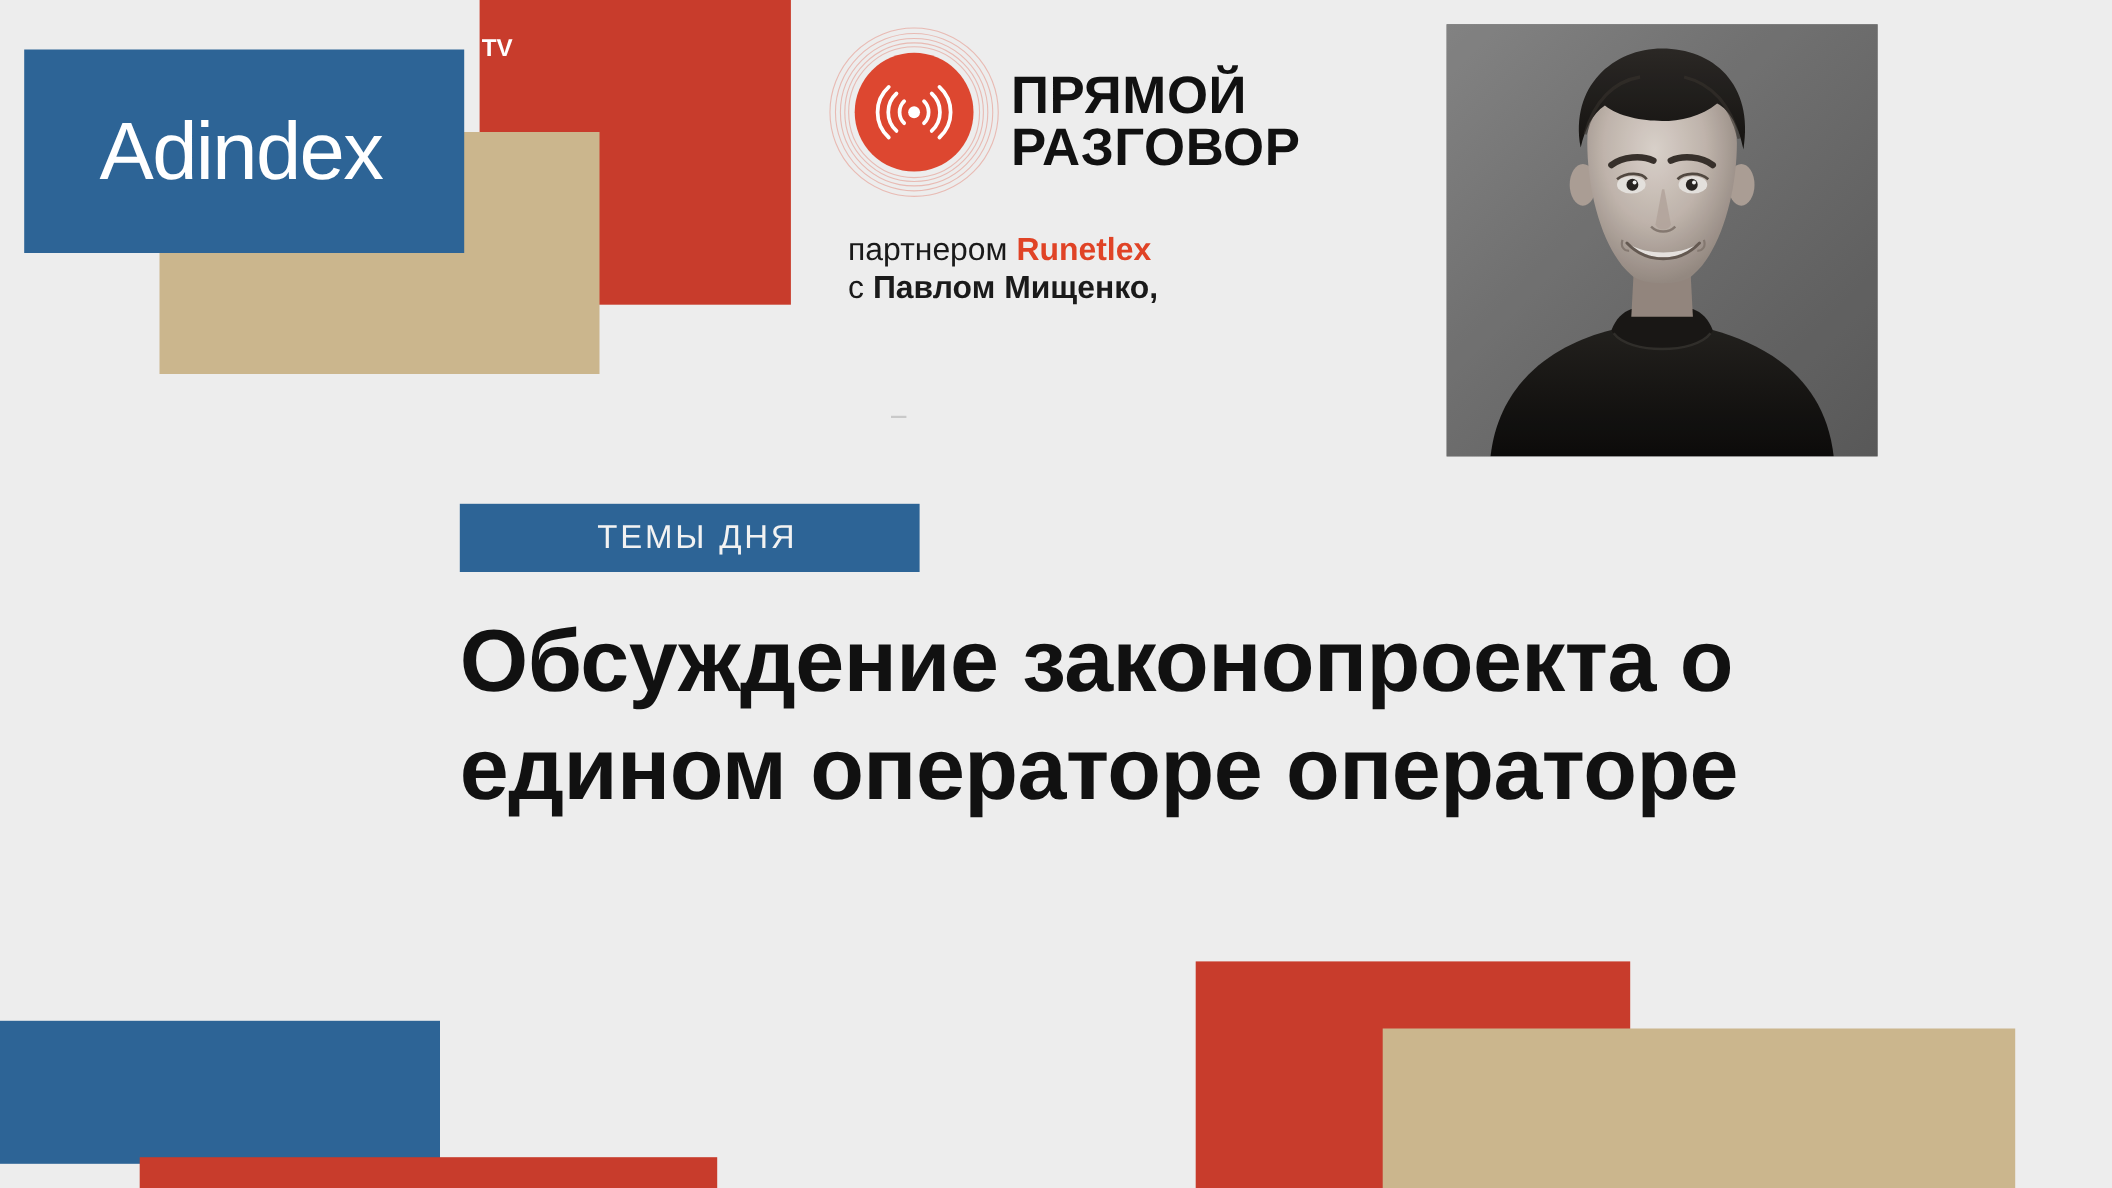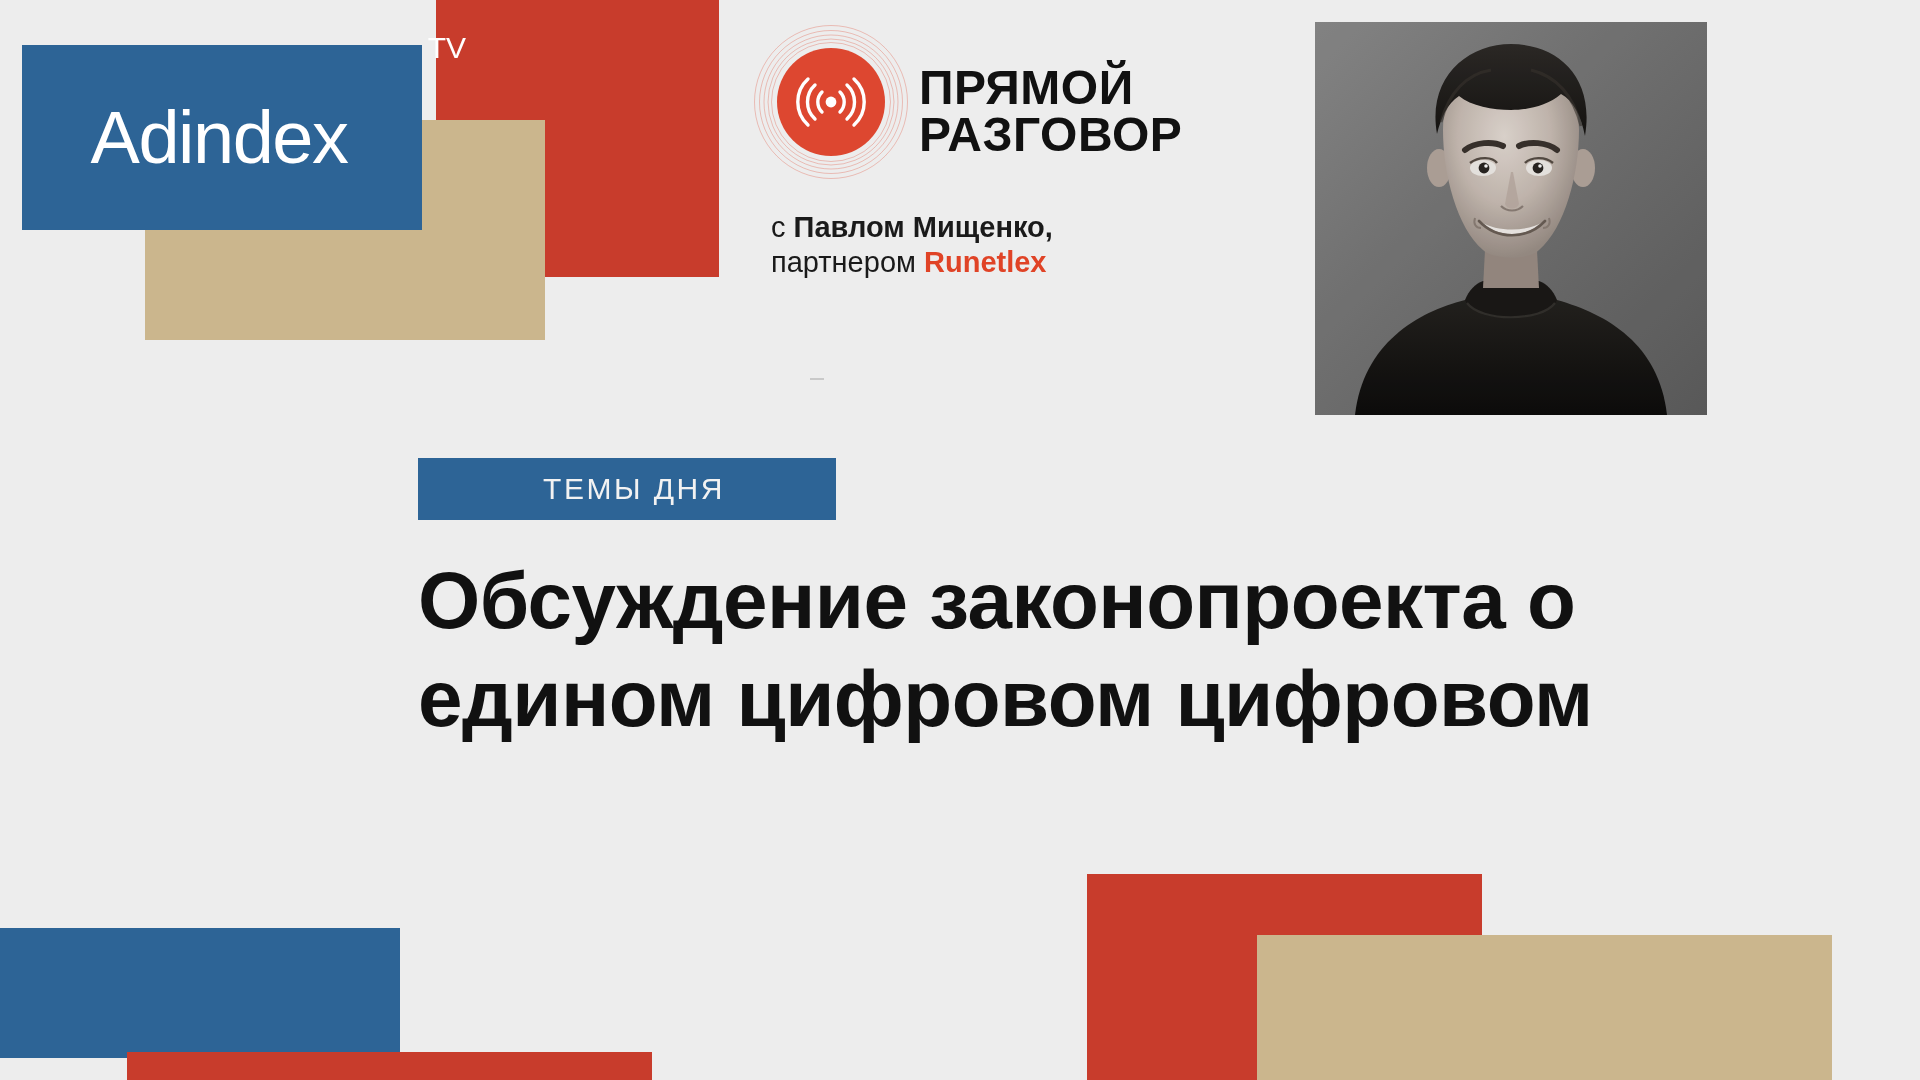--- a/index.html
+++ b/index.html
@@ -45,22 +45,22 @@
     font-size: 74px;
     font-weight: normal;
     letter-spacing: -1.5px;
     line-height: 1;
     padding-right: 6px;
   }
   .logo-sup {
     position: absolute;
     top: -14px;
     right: -44px;
-    font-size: 30px;
-    font-weight: normal;
+    font-size: 22px;
+    font-weight: bold;
     letter-spacing: 0px;
     color: #ffffff;
   }
 
   
   .broadcast {
     position: absolute;
     left: 755px;
     top: 20px;
     display: flex;
@@ -232,24 +232,24 @@
       </div>
     </div>
     <div class="broadcast-text">
       <div class="broadcast-title">ПРЯМОЙ
 РАЗГОВОР</div>
     </div>
   </div>
 
   <div class="broadcast-sub">
     <div class="sub-line">
-      <span class="sub-light">с </span><span class="sub-bold">Павлом Мищенко,</span>
+      <span class="sub-light">партнером </span><span class="sub-brand">Runetlex</span>
     </div>
     <div class="sub-line">
-      <span class="sub-light">партнером </span><span class="sub-brand">Runetlex</span>
+      <span class="sub-light">с </span><span class="sub-bold">Павлом Мищенко,</span>
     </div>
   </div>
 
   <div class="tiny-dash"></div>
 
   <div class="portrait">
     <svg width="392" height="393" viewBox="0 0 392 393" aria-hidden="true">
       <defs>
         <linearGradient id="bgGrad" x1="0" y1="0" x2="1" y2="1">
           <stop offset="0%" stop-color="#8b8b8b"></stop>
@@ -314,15 +314,15 @@
 
       <rect width="392" height="393" fill="#000000" opacity="0.06"></rect>
     </svg>
   </div>
 
   <div class="topic-badge">
     <span class="topic-badge-label">ТЕМЫ ДНЯ</span>
   </div>
 
   <h1 class="headline">Обсуждение законопроекта о
-едином цифровом цифровом</h1>
+едином операторе операторе</h1>
 
 </div>
 
 </body></html>

